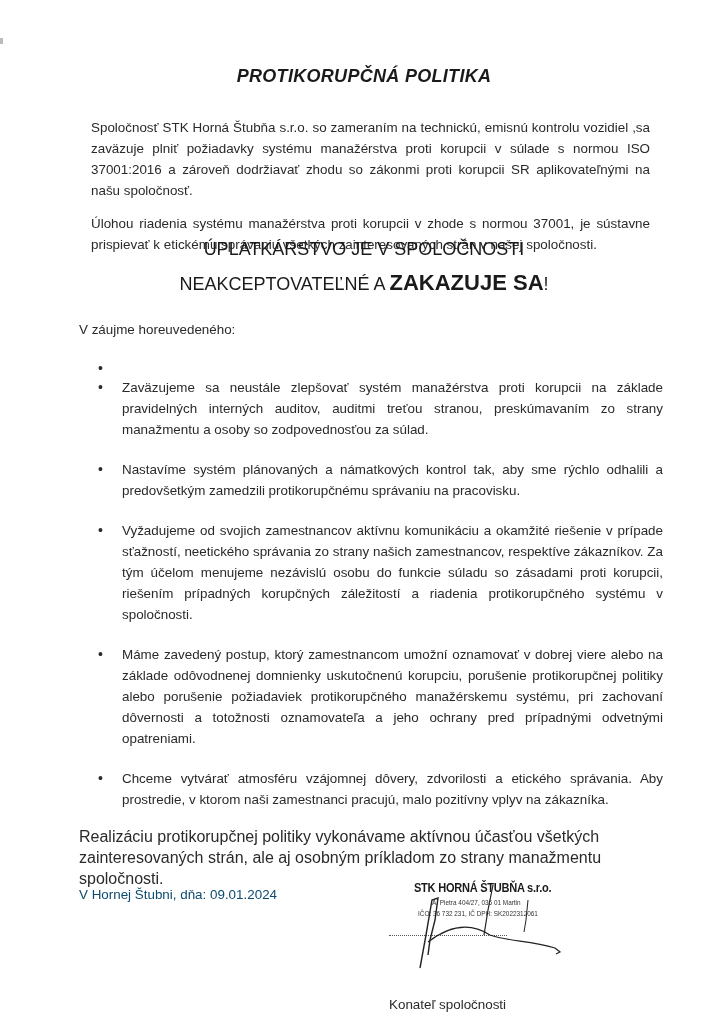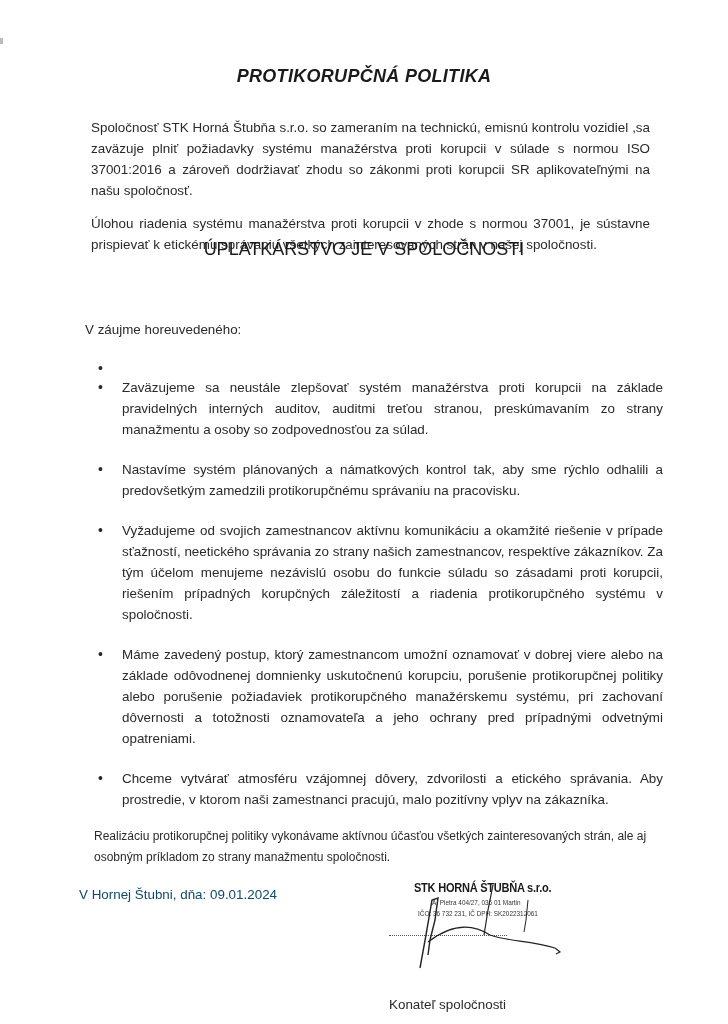--- a/index.html
+++ b/index.html
@@ -7,27 +7,27 @@
          font-family:"Liberation Sans", sans-serif; color:#222; }
   .page { position:absolute; left:0; top:0; width:728px; height:1024px; }
   .title { position:absolute; top:66px; left:0; width:728px; text-align:center;
            font-size:18px; font-weight:bold; letter-spacing:0.3px; color:#1a1a1a;font-style:italic; }
   .intro { position:absolute; left:79px; top:105px; width:583px; font-size:13.4px;
            line-height:21px; text-align:justify; color:#2a2a2a; }
   .intro p { margin:12px; }
   .headline { position:absolute; top:232px; left:0; width:728px; text-align:center;
               font-size:18px; line-height:34px; color:#1a1a1a; }
   .headline .big { font-size:22px; font-weight:bold; }
-  .lead { position:absolute; left:79px; top:322px; font-size:13.4px; color:#2a2a2a;margin-left:6px; }
+  .lead { position:absolute; left:79px; top:322px; font-size:13.4px; color:#2a2a2a; }
   ul.points { position:absolute; left:98px; top:358px; width:565px; margin:0; padding:0;
               list-style:none; font-size:13.4px; line-height:21px; color:#2a2a2a; }
   ul.points li { position:relative; padding-left:24px; text-align:justify; margin-bottom:19px; }
   ul.points li .bullet { position:absolute; left:0; top:0; font-size:14px; }
-  .closing { position:absolute; left:79px; top:826px; width:583px; font-size:12px;
-             line-height:21px; color:#2a2a2a;margin-left:15px; }
+  .closing { position:absolute; left:79px; top:826px; width:583px; font-size:16px;
+             line-height:21px; color:#2a2a2a; }
   .date { position:absolute; left:79px; top:887px; font-size:13.4px; color:#0c4a6e; }
   .stamp { position:absolute; left:414px; top:880px; width:160px; }
   .stamp .company { font-size:13px; font-weight:bold; letter-spacing:-0.3px; color:#1a1a1a;
                     transform:scaleX(0.85); transform-origin:left; white-space:nowrap; }
   .stamp .addr { font-size:8px; margin-left:18px; margin-top:3px; color:#333; white-space:nowrap; transform:scaleX(0.8); transform-origin:left; }
   .stamp .ids { font-size:8px; margin-left:4px; margin-top:2px; color:#333; white-space:nowrap; transform:scaleX(0.8); transform-origin:left; }
   .dots { position:absolute; left:389px; top:935px; width:118px; border-top:1px dotted #555; }
   .role { position:absolute; left:389px; top:997px; font-size:13.4px; color:#2a2a2a; }
   .signature { position:absolute; left:380px; top:880px; width:200px; height:90px; }
   .margin-mark { position:absolute; left:0; top:38px; width:3px; height:6px; background:#bbb; }
@@ -40,20 +40,21 @@
 
   <div class="title">PROTIKORUPČNÁ POLITIKA</div>
 
   <div class="intro">
     <p>Spoločnosť STK Horná Štubňa s.r.o.  so zameraním na technickú, emisnú kontrolu vozidiel ,sa zaväzuje plniť požiadavky systému manažérstva proti korupcii v súlade s normou ISO 37001:2016 a zároveň dodržiavať zhodu so zákonmi proti korupcii SR aplikovateľnými na našu spoločnosť.</p>
     <p>Úlohou riadenia systému manažérstva proti korupcii v zhode s normou 37001, je sústavne prispievať k etickému správaniu všetkých zainteresovaných strán v našej spoločnosti.</p>
   </div>
 
   <div class="headline">
     <div>ÚPLATKÁRSTVO JE V SPOLOČNOSTI</div>
+    <div><span>NEAKCEPTOVATEĽNÉ A </span><span class="big">ZAKAZUJE SA</span><span>!</span></div>
   </div>
 
   <div class="lead">V záujme horeuvedeného:</div>
 
   <ul class="points">
     <li><span class="bullet">•</span></li>
     <li><span class="bullet">•</span><span>Zaväzujeme sa neustále zlepšovať systém manažérstva proti korupcii na základe pravidelných interných auditov, auditmi treťou stranou, preskúmavaním zo strany manažmentu a osoby so zodpovednosťou za súlad.</span></li>
     <li><span class="bullet">•</span><span>Nastavíme systém plánovaných a námatkových kontrol tak, aby sme rýchlo odhalili a predovšetkým zamedzili protikorupčnému správaniu na pracovisku.</span></li>
     <li><span class="bullet">•</span><span>Vyžadujeme od svojich zamestnancov aktívnu komunikáciu a okamžité riešenie v prípade sťažností, neetického správania zo strany našich zamestnancov, respektíve zákazníkov. Za tým účelom menujeme nezávislú osobu do funkcie súladu so zásadami proti korupcii, riešením prípadných korupčných záležitostí a riadenia protikorupčného systému v spoločnosti.</span></li>
     <li><span class="bullet">•</span><span>Máme zavedený postup, ktorý zamestnancom umožní oznamovať v dobrej viere alebo na základe odôvodnenej domnienky uskutočnenú korupciu, porušenie protikorupčnej politiky alebo porušenie požiadaviek protikorupčného manažérskemu systému, pri zachovaní dôvernosti a totožnosti oznamovateľa a jeho ochrany pred prípadnými odvetnými opatreniami.</span></li>

